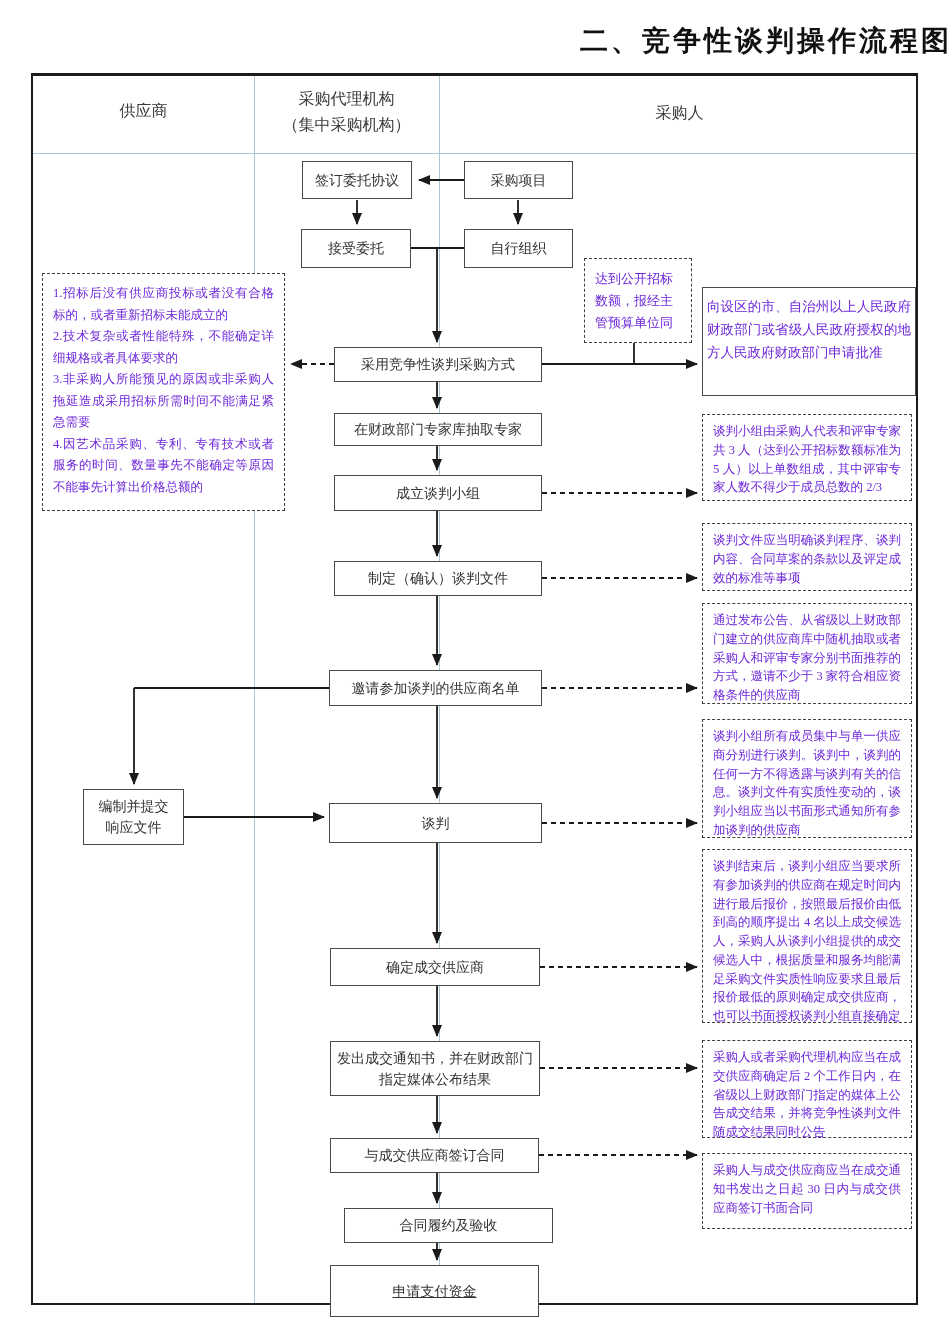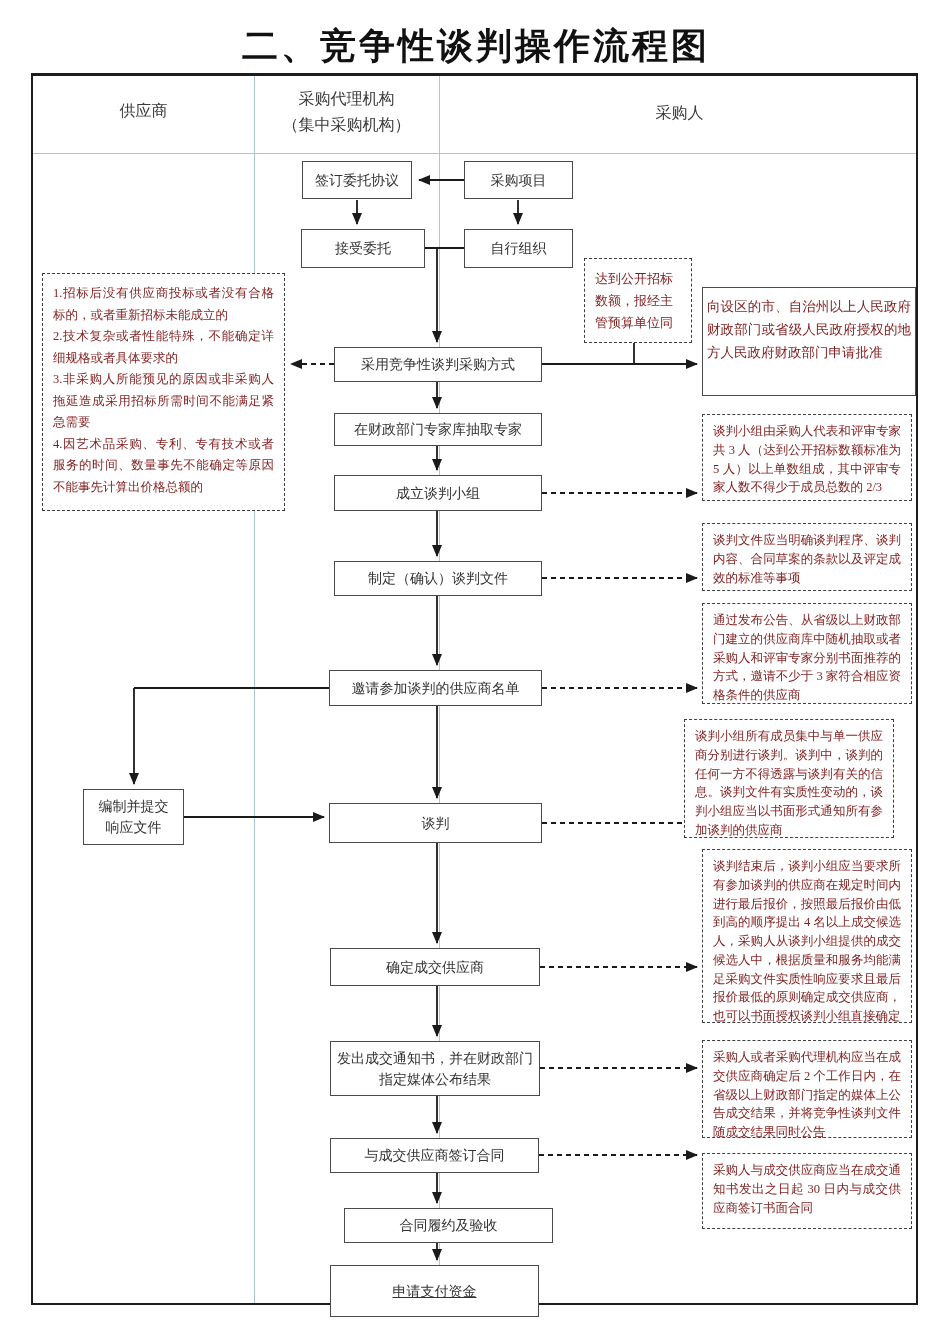--- a/index.html
+++ b/index.html
@@ -1,32 +1,32 @@
 <!DOCTYPE html>
 <html><head>
 <meta charset="utf-8">
 <style>
   html,body{margin:0;padding:0;background:#fff;}
   .page{position:relative;width:952px;height:1340px;background:#ffffff;overflow:hidden;
         font-family:"Liberation Serif","DejaVu Serif",serif;color:#333;}
-  .title{position:absolute;left:0;top:22px;width:952px;text-align:center;
-         font-size:36px;font-weight:bold;letter-spacing:3px;color:#111;}
+  .title{position:absolute;left:0;top:22px;width:952px;text-align:right;
+         font-size:28px;font-weight:bold;letter-spacing:3px;color:#111;}
   .frame{position:absolute;left:31px;top:73px;width:887px;height:1232px;
          border:2px solid #1c1c1c;border-top-width:3px;box-sizing:border-box;}
   .vline{position:absolute;top:0;bottom:0;width:1px;background:#abc7d3;z-index:1;}
   .hline{position:absolute;left:0;right:0;height:1px;background:#abc7d3;z-index:1;}
   .colhead{position:absolute;z-index:3;text-align:center;font-size:16px;color:#3a3a3a;
            white-space:pre-line;line-height:1.6;}
   svg.conn{position:absolute;left:0;top:0;z-index:2;pointer-events:none;}
   .node{position:absolute;z-index:3;background:#fff;border:1.5px solid #4a4a4a;
         box-sizing:border-box;display:flex;align-items:center;justify-content:center;
         text-align:center;font-size:14px;color:#333;padding:2px 6px;white-space:pre-line;
         line-height:1.5;}
   .note{position:absolute;z-index:3;background:#fff;box-sizing:border-box;
-        font-size:12.5px;color:#7f1d1d;line-height:1.5;padding:7px 10px;
+        font-size:12.5px;color:#6d28d9;line-height:1.5;padding:7px 10px;
         text-align:justify;white-space:pre-line;}
   .note.dashed{border:1.5px dashed #3f3f3f;}
   .note.solid{border:1.5px solid #4a4a4a;font-size:13.5px;line-height:1.7;padding:8px 4px;}
   .note.conditions{line-height:1.72;padding:9px 10px;}
   .note.threshold{line-height:1.7;font-size:13px;padding:9px 10px;text-align:left;}
 </style>
 </head>
 <body>
 
 <div class="page">
@@ -81,21 +81,21 @@
         <line x1="509" y1="612" x2="664" y2="612" stroke-dasharray="5 4" marker-end="url(#arr)"></line>
         <line x1="509" y1="747" x2="664" y2="747" stroke-dasharray="5 4" marker-end="url(#arr)"></line>
         <line x1="507" y1="891" x2="664" y2="891" stroke-dasharray="5 4" marker-end="url(#arr)"></line>
         <line x1="507" y1="992" x2="664" y2="992" stroke-dasharray="5 4" marker-end="url(#arr)"></line>
         <line x1="506" y1="1079" x2="664" y2="1079" stroke-dasharray="5 4" marker-end="url(#arr)"></line>
       </g>
     </svg>
 
     <div class="node" style="left:269px;top:85px;width:110px;height:38px;">签订委托协议</div>
     <div class="node" style="left:431px;top:85px;width:109px;height:38px;">采购项目</div>
-    <div class="node" style="left:268px;top:153px;width:124px;height:39px;">接受委托</div>
+    <div class="node" style="left:268px;top:153px;width:110px;height:39px;">接受委托</div>
     <div class="node" style="left:431px;top:153px;width:109px;height:39px;">自行组织</div>
     <div class="node" style="left:301px;top:337px;width:208px;height:33px;">在财政部门专家库抽取专家</div>
     <div class="node" style="left:301px;top:271px;width:208px;height:35px;">采用竞争性谈判采购方式</div>
     <div class="node" style="left:301px;top:399px;width:208px;height:36px;">成立谈判小组</div>
     <div class="node" style="left:301px;top:485px;width:208px;height:35px;">制定（确认）谈判文件</div>
     <div class="node" style="left:296px;top:594px;width:213px;height:36px;">邀请参加谈判的供应商名单</div>
     <div class="node" style="left:50px;top:713px;width:101px;height:56px;">编制并提交
 响应文件</div>
     <div class="node" style="left:296px;top:727px;width:213px;height:40px;">谈判</div>
     <div class="node" style="left:297px;top:872px;width:210px;height:38px;">确定成交供应商</div>
@@ -106,18 +106,18 @@
 
     <div class="note dashed conditions" style="left:9px;top:197px;width:243px;height:238px;">1.招标后没有供应商投标或者没有合格标的，或者重新招标未能成立的
 2.技术复杂或者性能特殊，不能确定详细规格或者具体要求的
 3.非采购人所能预见的原因或非采购人拖延造成采用招标所需时间不能满足紧急需要
 4.因艺术品采购、专利、专有技术或者服务的时间、数量事先不能确定等原因不能事先计算出价格总额的</div>
     <div class="note dashed threshold" style="left:551px;top:182px;width:108px;height:85px;">达到公开招标数额，报经主管预算单位同</div>
     <div class="note solid" style="left:669px;top:211px;width:214px;height:109px;">向设区的市、自治州以上人民政府财政部门或省级人民政府授权的地方人民政府财政部门申请批准</div>
     <div class="note dashed" style="left:669px;top:338px;width:210px;height:87px;">谈判小组由采购人代表和评审专家共 3 人（达到公开招标数额标准为 5 人）以上单数组成，其中评审专家人数不得少于成员总数的 2/3</div>
     <div class="note dashed" style="left:669px;top:447px;width:210px;height:68px;">谈判文件应当明确谈判程序、谈判内容、合同草案的条款以及评定成效的标准等事项</div>
     <div class="note dashed" style="left:669px;top:527px;width:210px;height:101px;">通过发布公告、从省级以上财政部门建立的供应商库中随机抽取或者采购人和评审专家分别书面推荐的方式，邀请不少于 3 家符合相应资格条件的供应商</div>
-    <div class="note dashed" style="left:651px;top:643px;width:210px;height:119px;">谈判小组所有成员集中与单一供应商分别进行谈判。谈判中，谈判的任何一方不得透露与谈判有关的信息。谈判文件有实质性变动的，谈判小组应当以书面形式通知所有参加谈判的供应商</div>
+    <div class="note dashed" style="left:669px;top:643px;width:210px;height:119px;">谈判小组所有成员集中与单一供应商分别进行谈判。谈判中，谈判的任何一方不得透露与谈判有关的信息。谈判文件有实质性变动的，谈判小组应当以书面形式通知所有参加谈判的供应商</div>
     <div class="note dashed" style="left:669px;top:773px;width:210px;height:174px;">谈判结束后，谈判小组应当要求所有参加谈判的供应商在规定时间内进行最后报价，按照最后报价由低到高的顺序提出 4 名以上成交候选人，采购人从谈判小组提供的成交候选人中，根据质量和服务均能满足采购文件实质性响应要求且最后报价最低的原则确定成交供应商，也可以书面授权谈判小组直接确定</div>
     <div class="note dashed" style="left:669px;top:964px;width:210px;height:98px;">采购人或者采购代理机构应当在成交供应商确定后 2 个工作日内，在省级以上财政部门指定的媒体上公告成交结果，并将竞争性谈判文件随成交结果同时公告</div>
     <div class="note dashed" style="left:669px;top:1077px;width:210px;height:76px;">采购人与成交供应商应当在成交通知书发出之日起 30 日内与成交供应商签订书面合同</div>
   </div>
 </div>
 
 </body></html>

